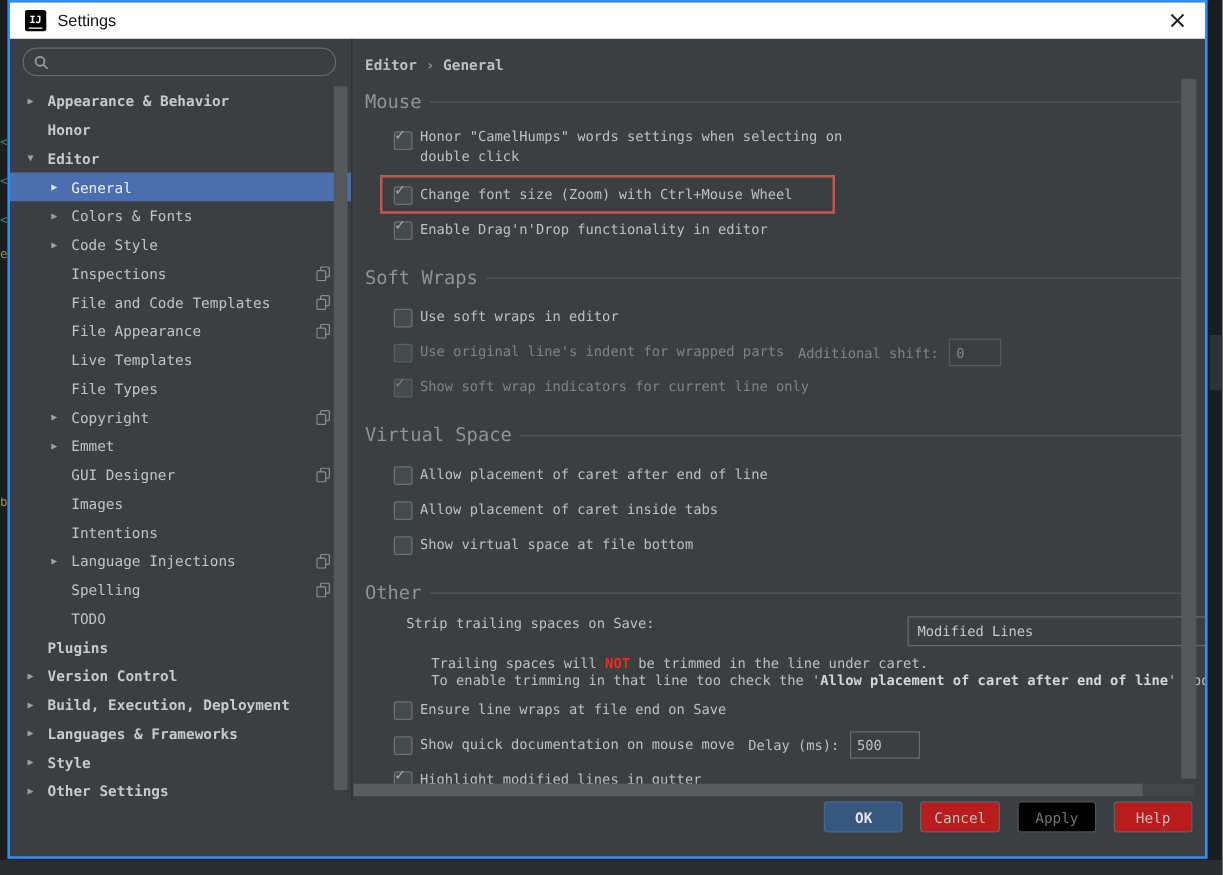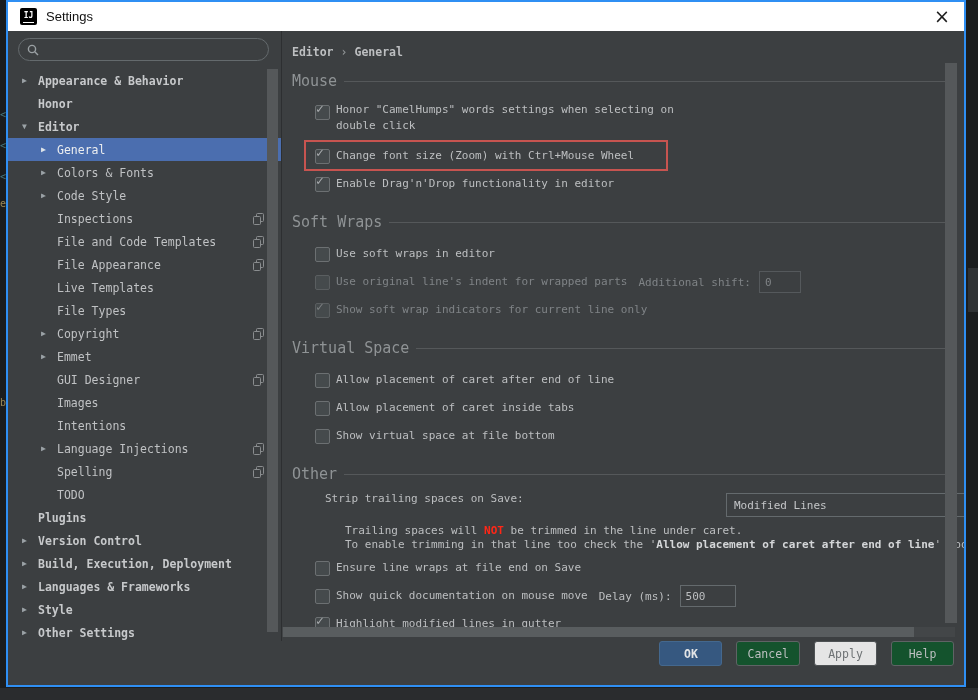--- a/index.html
+++ b/index.html
@@ -74,25 +74,25 @@
   .note div{white-space:nowrap;}
   .note .red{color:#ff2717;font-weight:bold;}
   .note .bold{font-weight:bold;color:#d4d6d8;}
   .ct-vscroll{position:absolute;top:32px;right:7px;width:12px;height:560px;background:#55585a;}
   .ct-hscroll{position:absolute;left:0;bottom:4px;height:10px;width:673px;background:#434648;}
   .ct-hscroll .thumb{position:absolute;left:1px;top:0;height:10px;width:631px;background:#595d5f;}
 
   
   .footer{height:44px;display:flex;align-items:flex-start;justify-content:flex-end;gap:14px;
     padding-right:10px;}
-  .btn{min-width:63px;height:25px;border-radius:3px;background:#14532d;border:1px solid #5f6365;
+  .btn{min-width:63px;height:25px;border-radius:3px;background:#b91c1c;border:1px solid #5f6365;
     color:#bdbfc1;font:11.5px "DejaVu Sans Mono",monospace;display:flex;align-items:center;
     justify-content:center;padding:0 10px;box-sizing:border-box;}
   .btn.primary{background:#365880;border-color:#44688e;color:#e2e4e6;font-weight:bold;}
-  .btn.disabled{background:#e5e5e5;border-color:#4e5254;color:#6e7274;}
+  .btn.disabled{background:#000000;border-color:#4e5254;color:#6e7274;}
 </style>
 </head>
 <body>
 
 <div class="stage">
   <div id="frags">
       <span class="frag" style="top: 110px; color: rgb(71, 122, 128);">&lt;</span>
       <span class="frag" style="top: 141px; color: rgb(71, 122, 128);">&lt;</span>
       <span class="frag" style="top: 172px; color: rgb(71, 122, 128);">&lt;</span>
       <span class="frag" style="top: 199px; color: rgb(154, 137, 88);">eb</span>

